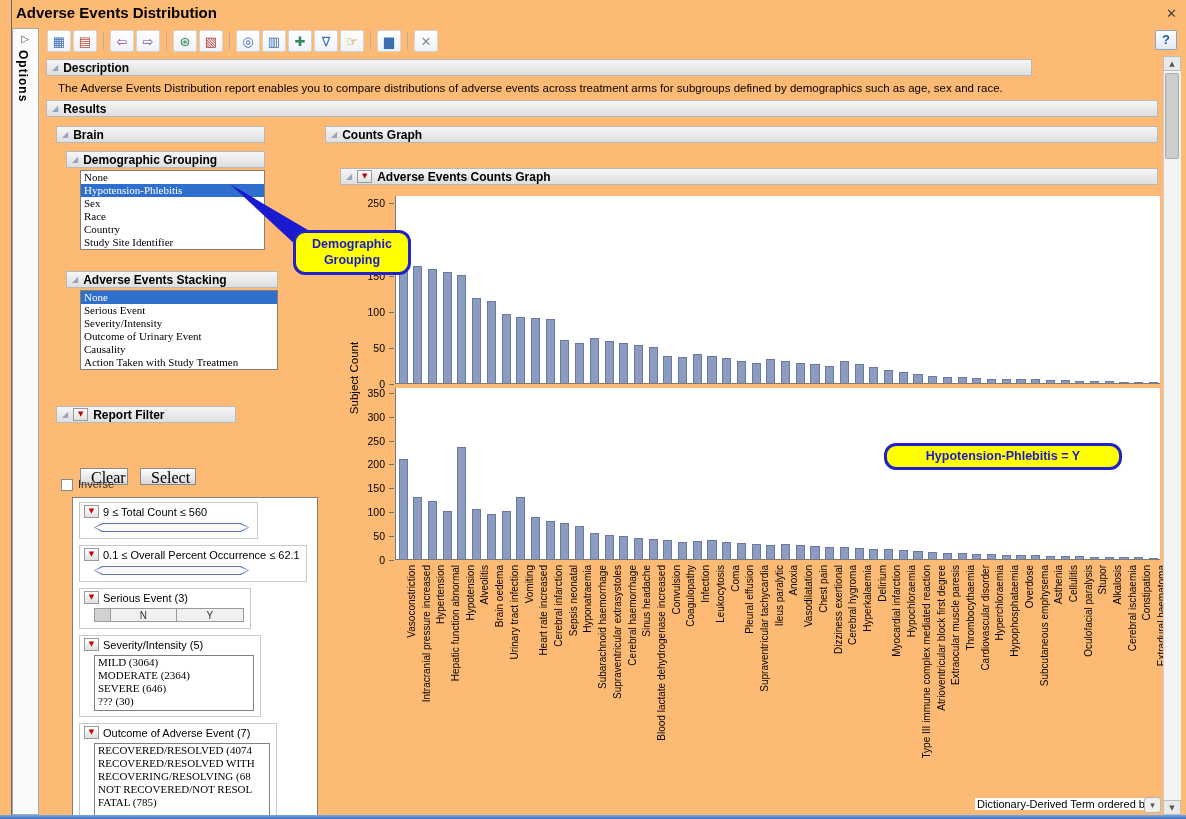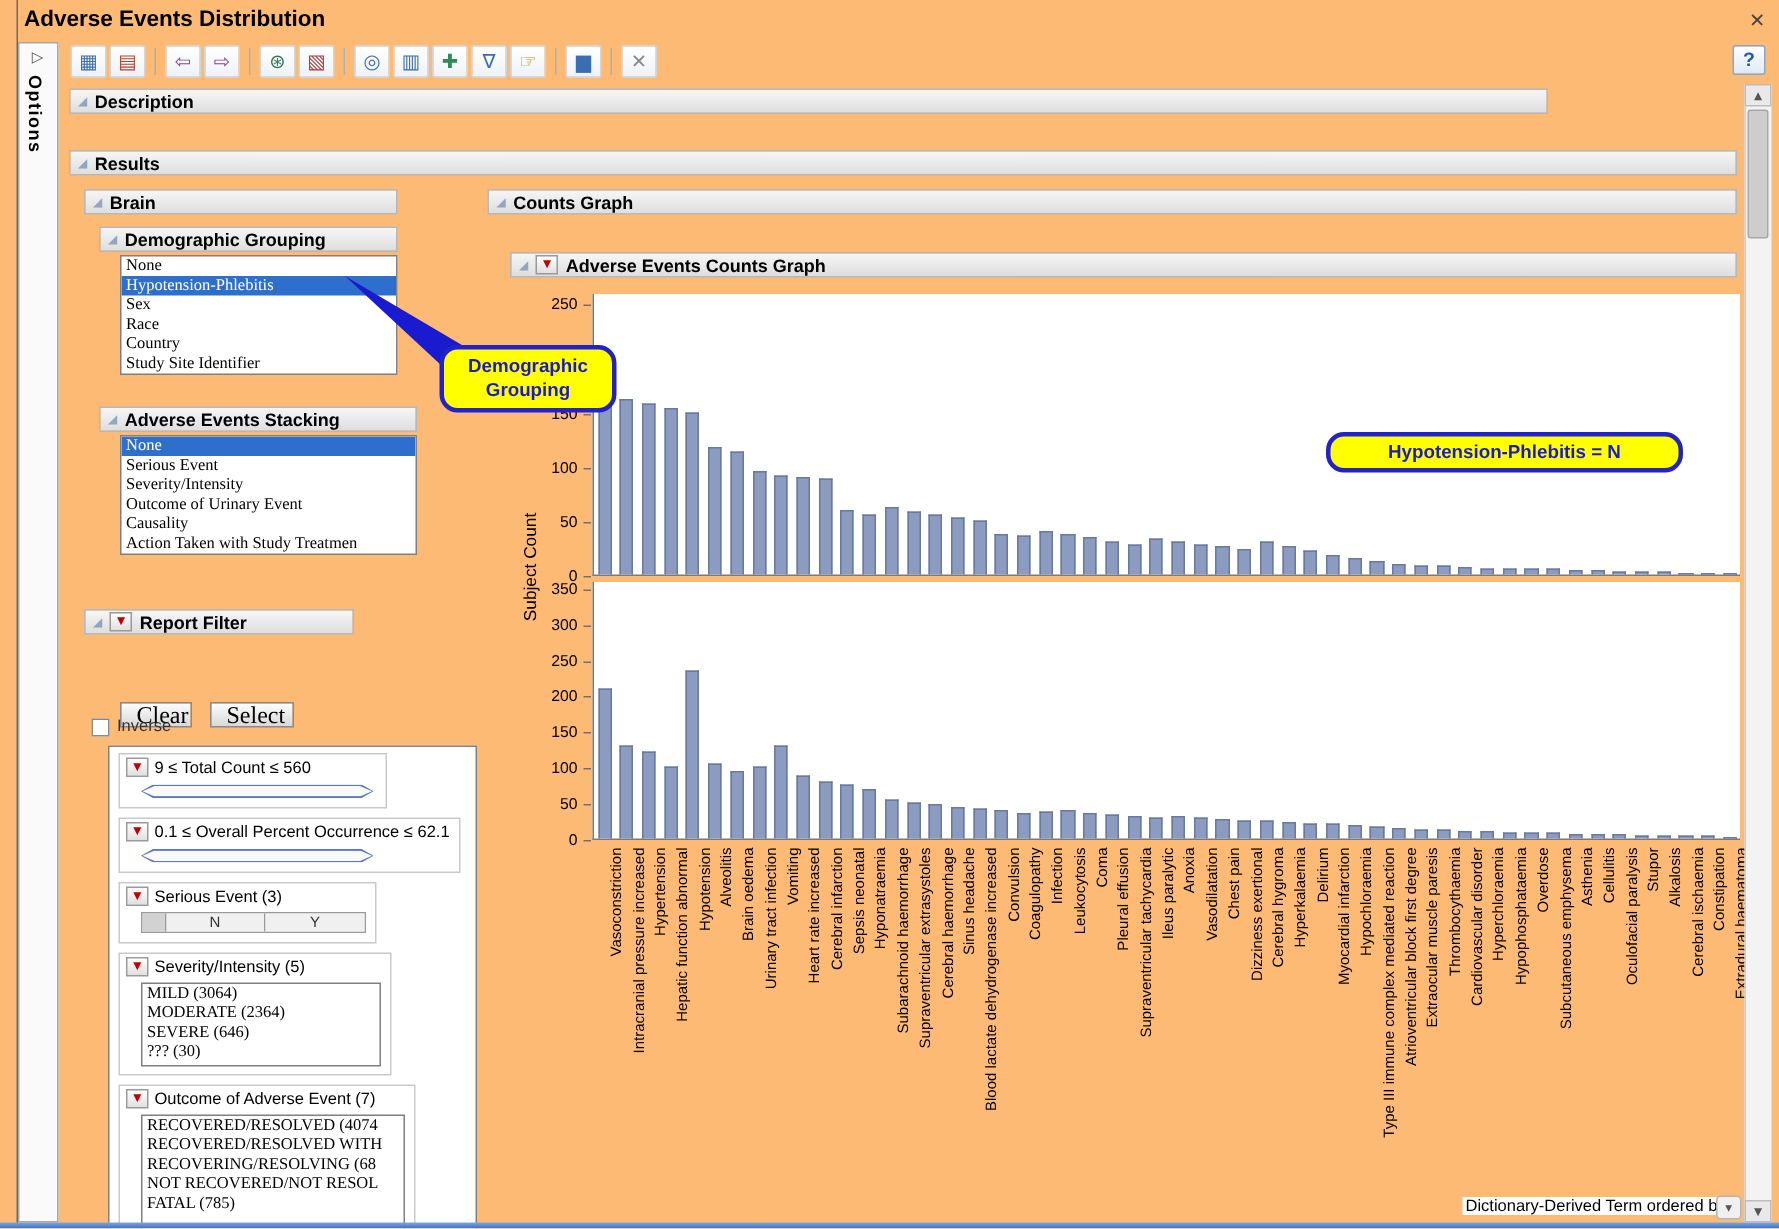--- a/index.html
+++ b/index.html
@@ -118,20 +118,21 @@
         <span class="tb-sep"></span>
         <button class="tb-btn" style="color: rgb(138, 138, 138);">✕</button>
       </span>
   </div>
   <div class="abs" id="help-btn">?</div>
 
   <div class="ohbar" style="left:46px;top:59px;width:986px;">
     <span class="disc">◢</span>
     <span>Description</span>
   </div>
+  <div class="abs body-text" style="left:58px;top:82px;width:1040px;">The Adverse Events Distribution report enables you to compare distributions of adverse events across treatment arms for subgroups defined by demographics such as age, sex and race.</div>
 
   <div class="ohbar" style="left:46px;top:100px;width:1112px;">
     <span class="disc">◢</span>
     <span>Results</span>
   </div>
 
   <div class="ohbar" style="left:56px;top:126px;width:209px;">
     <span class="disc">◢</span>
     <span>Brain</span>
   </div>
@@ -457,21 +458,21 @@
         <span class="xlab" style="left: 747.4px;">Constipation</span>
         <span class="xlab" style="left: 762.1px;">Extradural haematoma</span>
       </div>
   </div>
 
   <svg id="arrow-layer" width="1186" height="819">
     <polygon points="230,184 299,248 313,233" fill="#1a1ad0"></polygon>
   </svg>
 
   <div class="callout" style="left:293px;top:230px;width:118px;height:45px;">Demographic Grouping</div>
-  <div class="callout" style="left:884px;top:288px;width:238px;height:27px;">Hypotension-Phlebitis = N</div>
+  <div class="callout" style="left:884px;top:443px;width:238px;height:27px;">Hypotension-Phlebitis = Y</div>
 
   <div class="abs" id="graph-footer">Dictionary-Derived Term ordered b</div>
 
   <div class="abs" id="vscroll-track"></div>
   <div class="scroll-arrow" style="left:1163px;top:56px;">▲</div>
   <div class="abs" id="vscroll-thumb"></div>
   <div class="scroll-arrow" style="left:1163px;top:800px;">▼</div>
   <div class="abs" id="pane-scroll-down">▾</div>
 
   <div class="abs" id="bottom-strip"></div>

